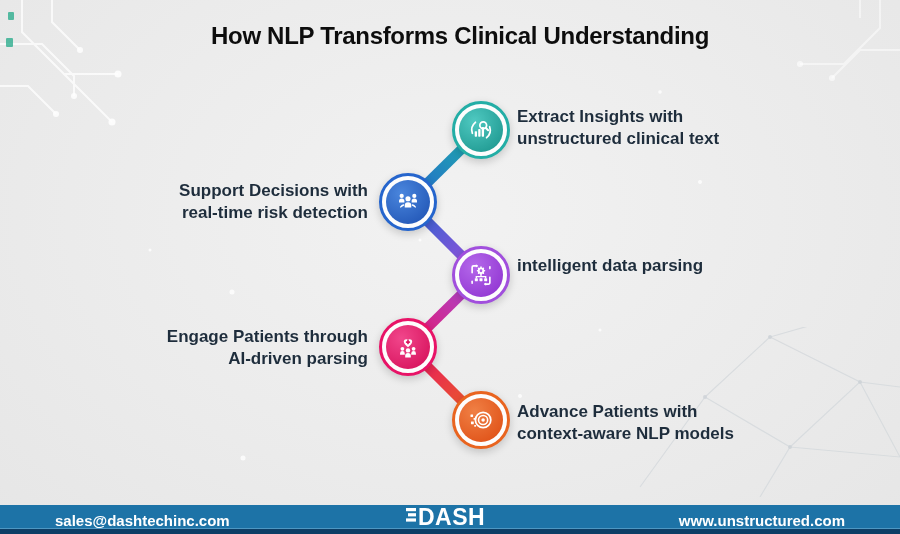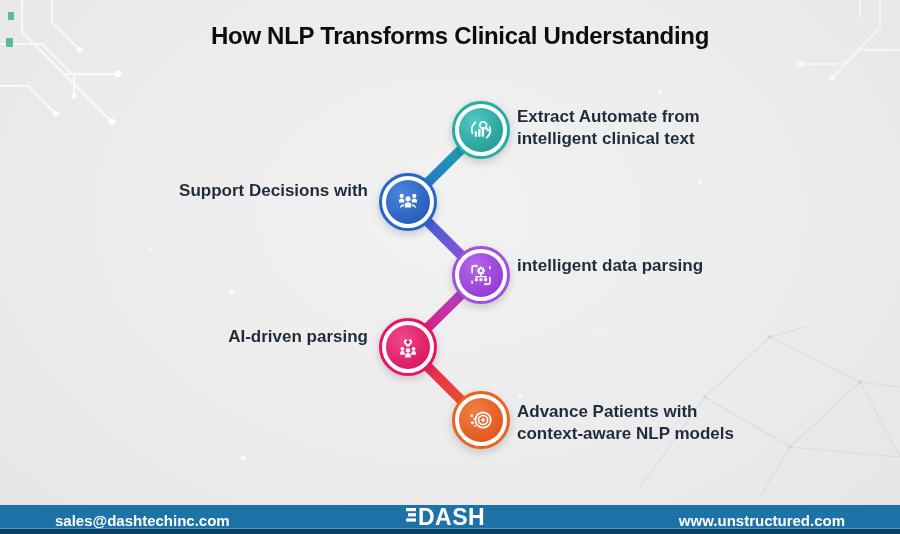--- a/index.html
+++ b/index.html
@@ -157,22 +157,22 @@
           <rect x="6.6" y="13" width="2" height="4.8" rx="0.6"></rect>
           <rect x="9.6" y="11.2" width="2" height="6.6" rx="0.6"></rect>
           <rect x="12.6" y="9.4" width="2" height="8.4" rx="0.6"></rect>
         </g>
         <circle cx="13.9" cy="7.9" r="2.9" fill="none" stroke="#fff" stroke-width="1.5"></circle>
         <line x1="16" y1="10.1" x2="18.1" y2="12.2" stroke="#fff" stroke-width="1.8" stroke-linecap="round"></line>
       </svg>
     </div>
   </div>
   <div class="label label-right l1">
-    <div>Extract Automate from</div>
-    <div>intelligent clinical text</div>
+    <div>Extract Insights with</div>
+    <div>unstructured clinical text</div>
   </div>
 
   <div class="node n2">
     <div class="node-inner">
       <svg width="28" height="28" viewBox="0 0 24 24">
         <g fill="#fff">
           <circle cx="12" cy="9.2" r="2.2"></circle>
           <path d="M9.2,16.8 v-1.7 a2.8,2.8 0 0 1 5.6,0 v1.7 z"></path>
           <circle cx="6.6" cy="6.8" r="1.8"></circle>
           <path d="M4.3,12.4 v-1.2 a2.3,2.3 0 0 1 4.6,0 v1.2 z"></path>
@@ -181,20 +181,21 @@
         </g>
         <g fill="none" stroke="#fff" stroke-width="1.2" stroke-linecap="round">
           <path d="M8.2,14.6 a5,5 0 0 0 -2.4,1.6"></path>
           <path d="M15.8,14.6 a5,5 0 0 1 2.4,1.6"></path>
         </g>
       </svg>
     </div>
   </div>
   <div class="label label-left l2">
     <div>Support Decisions with</div>
+    <div>real-time risk detection</div>
   </div>
 
   <div class="node n3">
     <div class="node-inner">
       <svg width="28" height="28" viewBox="0 0 24 24">
         <g fill="none" stroke="#fff" stroke-width="1.4" stroke-linecap="round">
           <path d="M8.5,4.2 H5.6 a1.2,1.2 0 0 0 -1.2,1.2 V10"></path>
           <path d="M15.5,19.8 h2.9 a1.2,1.2 0 0 0 1.2,-1.2 V14"></path>
           <path d="M19.6,6.5 V5"></path>
           <path d="M4.4,17.5 V19"></path>
@@ -240,20 +241,21 @@
           <path d="M9.6,21 v-1.4 a2.4,2.4 0 0 1 4.8,0 V21 z"></path>
           <circle cx="7.2" cy="13.6" r="1.6"></circle>
           <path d="M5.2,18.6 v-1.1 a2,2 0 0 1 4,0 v1.1 z"></path>
           <circle cx="16.8" cy="13.6" r="1.6"></circle>
           <path d="M14.8,18.6 v-1.1 a2,2 0 0 1 4,0 v1.1 z"></path>
         </g>
       </svg>
     </div>
   </div>
   <div class="label label-left l4">
+    <div>Engage Patients through</div>
     <div>AI-driven parsing</div>
   </div>
 
   <div class="node n5">
     <div class="node-inner">
       <svg width="28" height="28" viewBox="0 0 24 24">
         <circle cx="13.8" cy="12" r="6.6" fill="none" stroke="#fff" stroke-width="1.5"></circle>
         <circle cx="13.8" cy="12" r="3.9" fill="none" stroke="#fff" stroke-width="1.4"></circle>
         <circle cx="13.8" cy="12" r="1.5" fill="#fff"></circle>
         <g fill="#fff">

